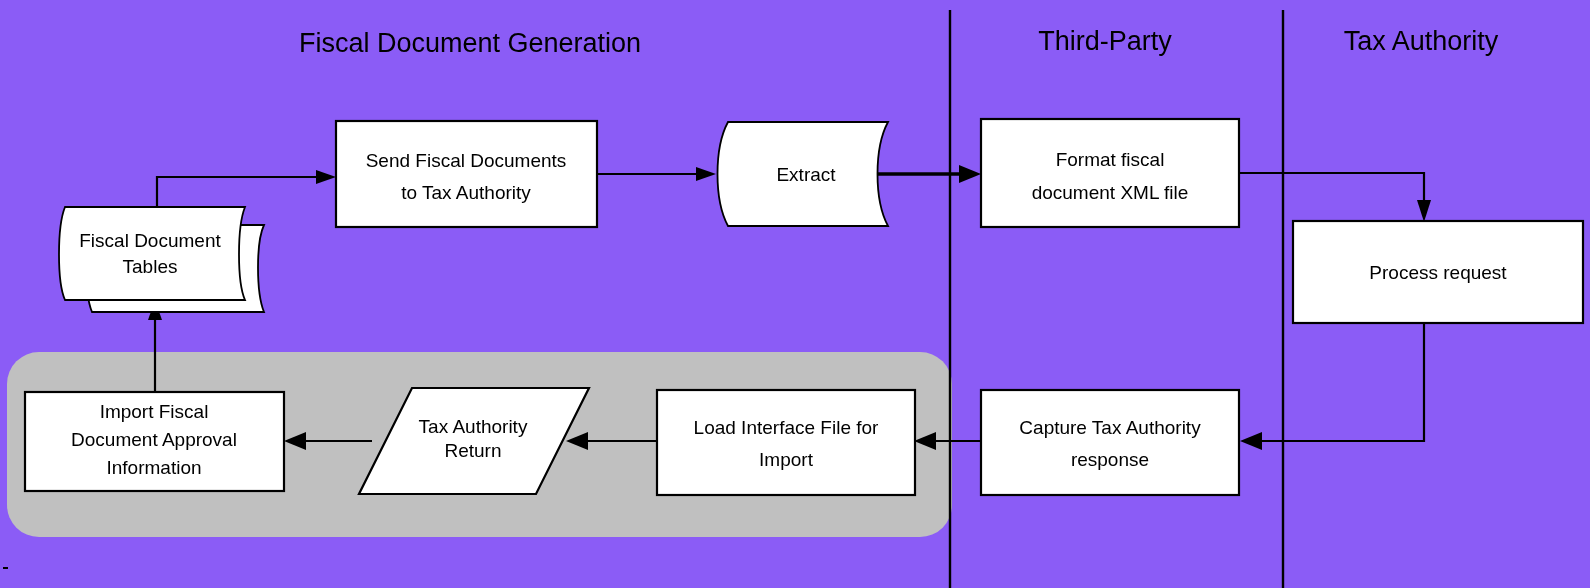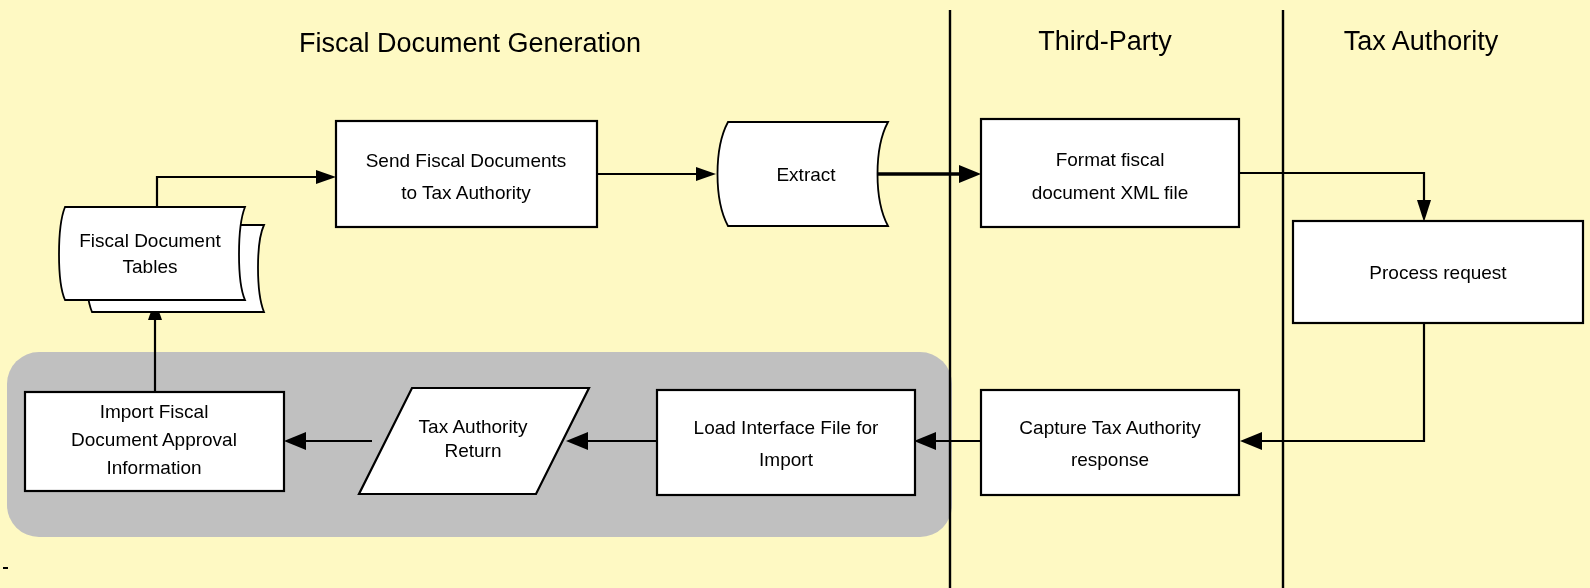--- a/index.html
+++ b/index.html
@@ -7,21 +7,21 @@
     padding: 0;
     background: #ffffff;
   }
   body {
     font-family: "Liberation Sans", sans-serif;
   }
   #diagram-root {
     position: relative;
     width: 1590px;
     height: 588px;
-    background: #fef9c3;
+    background: #8b5cf6;
     overflow: hidden;
   }
   svg.canvas {
     position: absolute;
     left: 0;
     top: 0;
     width: 1590px;
     height: 588px;
   }
   .lane-title {

